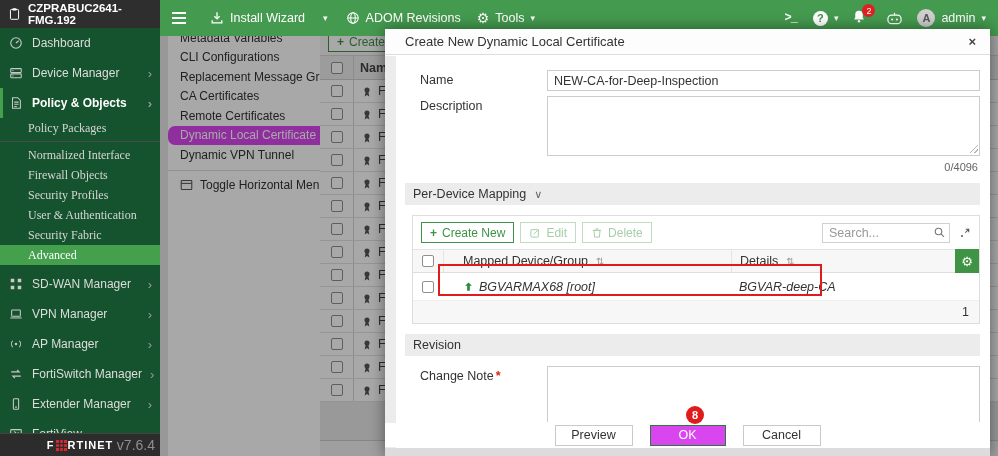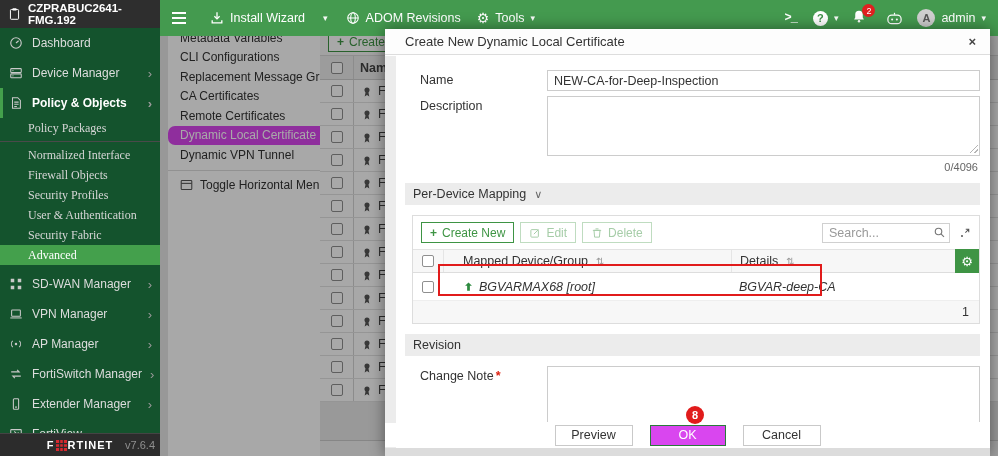--- a/index.html
+++ b/index.html
@@ -25,21 +25,21 @@
   .side-item { height:30px; display:flex; align-items:center; gap:8px; padding:0 8px 0 9px; cursor:pointer; }
   .side-item .lbl { white-space:nowrap; }
   .side-item .chev { margin-left:auto; color:#9a9a9a; font-size:13px; }
   .side-item.parent-active { border-left:3px solid #44a04c; padding-left:6px; color:#fff; font-weight:bold; }
   .side-sub { height:20px; display:flex; align-items:center; padding:0 8px 0 28px; cursor:pointer; color:#d6d6d6;font-family:Liberation Serif, serif; }
   .side-sub.selected { background:#44a04c; color:#fff; }
   .side-div { border-top:1px solid #4a4a4a; margin:3px 0; }
   .side-icon { width:15px; color:#c9c9c9; flex:0 0 15px; }
   .logobar { position:absolute; left:0; bottom:0; width:160px; height:23px; background:#2c2c2c; border-top:1px solid #444; display:flex; align-items:center; justify-content:center; gap:1px; z-index:7; }
   .logobar .ltr { color:#fff; font-weight:bold; font-size:11px; letter-spacing:1px; }
-  .logobar .ver { position:absolute; right:5px; color:#8f8f8f; font-size:11px; font-weight:normal; }
+  .logobar .ver { position:absolute; right:5px; color:#8f8f8f; font-size:14px; font-weight:normal; }
 
   
   .submenu { position:absolute; left:168px; top:28px; width:160px; height:428px; background:#fff; z-index:1; font-size:12px; }
   .sub-item { height:19.5px; display:flex; align-items:center; padding:0 6px 0 12px; color:#333; cursor:pointer; gap:6px; white-space:nowrap; }
   .sub-item.selected { background:#d946ef; color:#fff;border-radius:7px; }
   .sub-div { border-top:1px solid #ddd; margin:5px 0; }
   .sub-icon { width:14px; color:#555; flex:0 0 14px; }
 
   
   .content { position:absolute; left:320px; top:28px; width:678px; height:428px; background:#e9e9e9; z-index:1; overflow:hidden; }

